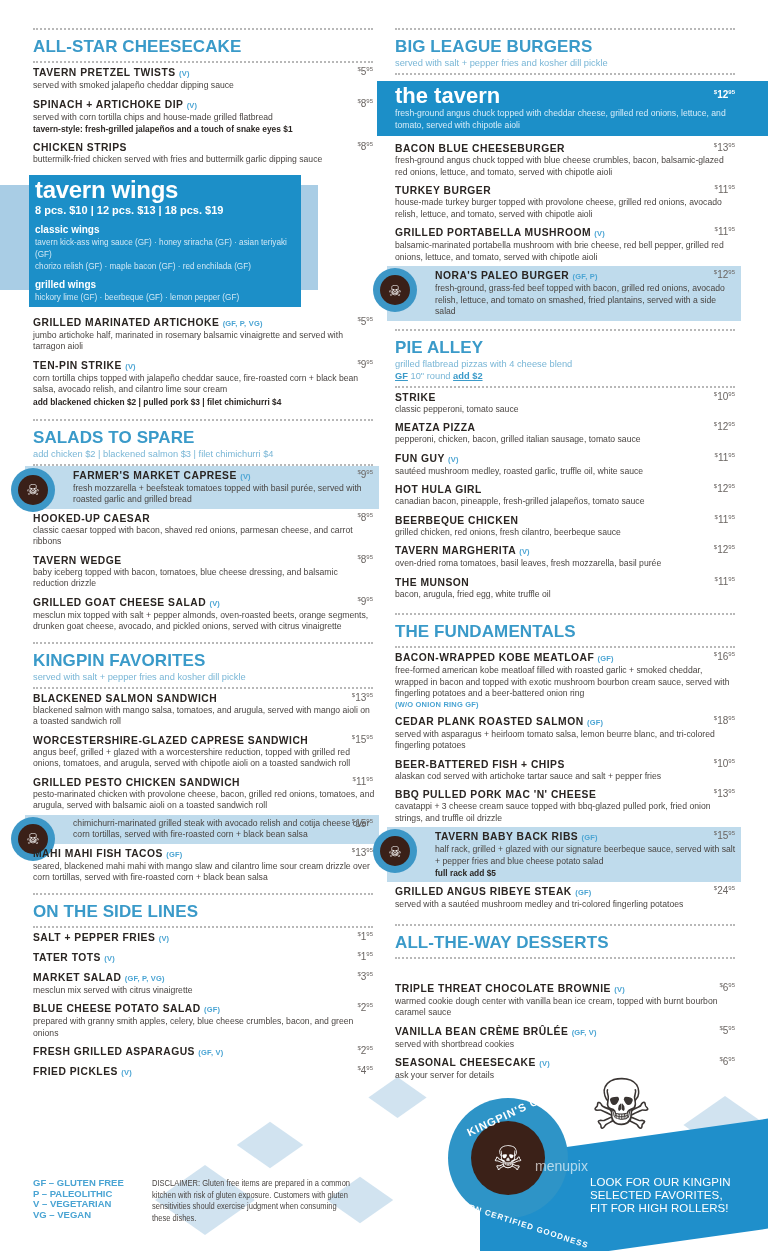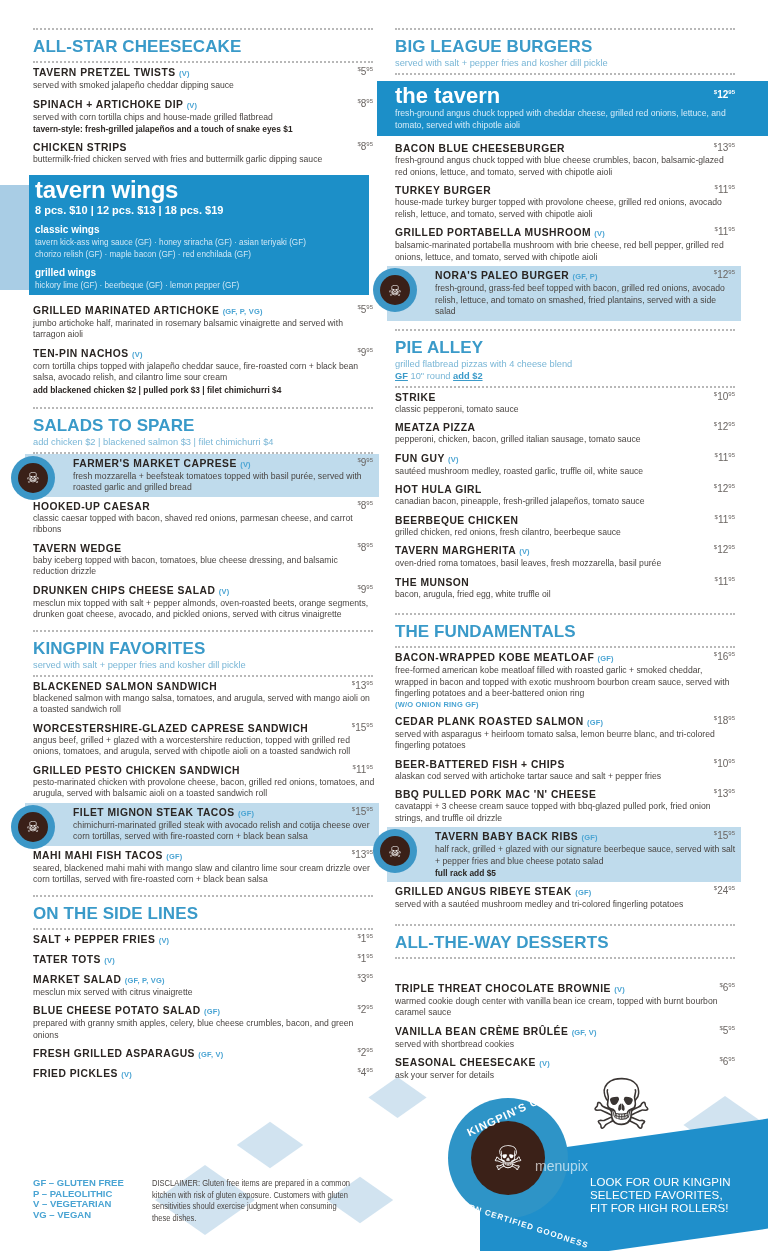--- a/index.html
+++ b/index.html
@@ -27,21 +27,21 @@
   .price sup { font-size: 6px; vertical-align: 4px; }
   .price .cur { font-size: 6px; vertical-align: 4px; }
 
   .kc { background: #bfdbec; margin-left: -8px; margin-right: -6px; padding-left: 48px; padding-right: 6px; position: relative; }
   .kc .price { right: 6px; }
   .kc-badge { position: absolute; left: -14px; top: 2px; width: 44px; height: 44px; border-radius: 50%; background: #3c97c7; display: flex; align-items: center; justify-content: center; }
   .kc-badge .inner { width: 30px; height: 30px; border-radius: 50%; background: #3a2018; color: #fff; font-size: 15px; display: flex; align-items: center; justify-content: center; line-height: 1; }
 
   .wings { position: relative; margin-left: -33px; margin-right: -10px; margin-top: 6px; margin-bottom: 6px; }
   .wings-back { position: absolute; left: 0; top: 10px; width: 318px; height: 105px; background: #a9cde5; }
-  .wings-box { position: relative; margin-left: 29px; width: 340px; background: #1c8fc8; color: #fff; padding: 2px 6px 4px 6px; }
+  .wings-box { position: relative; margin-left: 29px; width: 272px; background: #1c8fc8; color: #fff; padding: 2px 6px 4px 6px; }
   .wings-title { font-weight: bold; font-size: 24px; line-height: 26px; letter-spacing: -.3px; }
   .wings-prices { font-weight: bold; font-size: 11px; line-height: 14px; }
   .wings-sub { font-weight: bold; font-size: 10px; line-height: 12px; margin-top: 7px; }
   .wings-line { font-family: "Liberation Sans Narrow", "Liberation Sans", sans-serif; font-size: 8.8px; line-height: 12px; color: #cfe7f5; transform: scaleX(.93); transform-origin: left; width: 108%; }
 
   .tavern { position: relative; background: #1c8fc8; margin-left: -18px; margin-right: -40px; padding: 3px 40px 5px 18px; color: #fff; margin-top: 6px; }
   .tavern-title { font-weight: bold; font-size: 22px; line-height: 24px; }
   .tavern-desc { font-family: "Liberation Sans Narrow", "Liberation Sans", sans-serif; font-size: 9.3px; line-height: 11.5px; color: #d6ecf8; transform: scaleX(.93); transform-origin: left; width: 108%; }
   .tavern .price { color: #fff; right: 40px; top: 8px; font-weight: bold; }
 
@@ -104,21 +104,21 @@
       <div class="wings-line">hickory lime (GF) · beerbeque (GF) · lemon pepper (GF)</div>
     </div>
   </div>
 
   <div class="item">
     <div class="item-name"><span>GRILLED MARINATED ARTICHOKE</span> <span class="tag">(GF, P, VG)</span></div>
     <div class="item-desc">jumbo artichoke half, marinated in rosemary balsamic vinaigrette and served with tarragon aioli</div>
     <div class="price"><span class="cur">$</span><span>5</span><sup>95</sup></div>
   </div>
   <div class="item">
-    <div class="item-name"><span>TEN-PIN NACHOS</span> <span class="tag">(V)</span></div>
+    <div class="item-name"><span>TEN-PIN STRIKE</span> <span class="tag">(V)</span></div>
     <div class="item-desc">corn tortilla chips topped with jalapeño cheddar sauce, fire-roasted corn + black bean salsa, avocado relish, and cilantro lime sour cream</div>
     <div class="item-extra">add blackened chicken $2 | pulled pork $3 | filet chimichurri $4</div>
     <div class="price"><span class="cur">$</span><span>9</span><sup>95</sup></div>
   </div>
 
   <div class="dots" style="margin-top:8px"></div>
   <div class="sec-head">
     <div class="sec-title">SALADS TO SPARE</div>
     <div class="sec-sub">add chicken $2 | blackened salmon $3 | filet chimichurri $4</div>
   </div>
@@ -136,21 +136,21 @@
     <div class="item-name"><span>HOOKED-UP CAESAR</span></div>
     <div class="item-desc">classic caesar topped with bacon, shaved red onions, parmesan cheese, and carrot ribbons</div>
     <div class="price"><span class="cur">$</span><span>8</span><sup>95</sup></div>
   </div>
   <div class="item">
     <div class="item-name"><span>TAVERN WEDGE</span></div>
     <div class="item-desc">baby iceberg topped with bacon, tomatoes, blue cheese dressing, and balsamic reduction drizzle</div>
     <div class="price"><span class="cur">$</span><span>8</span><sup>95</sup></div>
   </div>
   <div class="item">
-    <div class="item-name"><span>DRUNKEN CHIPS CHEESE SALAD</span> <span class="tag">(V)</span></div>
+    <div class="item-name"><span>GRILLED GOAT CHEESE SALAD</span> <span class="tag">(V)</span></div>
     <div class="item-desc">mesclun mix topped with salt + pepper almonds, oven-roasted beets, orange segments, drunken goat cheese, avocado, and pickled onions, served with citrus vinaigrette</div>
     <div class="price"><span class="cur">$</span><span>9</span><sup>95</sup></div>
   </div>
 
   <div class="dots" style="margin-top:6px"></div>
   <div class="sec-head">
     <div class="sec-title">KINGPIN FAVORITES</div>
     <div class="sec-sub">served with salt + pepper fries and kosher dill pickle</div>
   </div>
   <div class="dots"></div>
@@ -167,21 +167,20 @@
   </div>
   <div class="item">
     <div class="item-name"><span>GRILLED PESTO CHICKEN SANDWICH</span></div>
     <div class="item-desc">pesto-marinated chicken with provolone cheese, bacon, grilled red onions, tomatoes, and arugula, served with balsamic aioli on a toasted sandwich roll</div>
     <div class="price"><span class="cur">$</span><span>11</span><sup>95</sup></div>
   </div>
   <div class="item kc">
     <div class="kc-badge">
         <div class="inner">☠</div>
       </div>
-    <div class="item-name"><span>FILET MIGNON STEAK TACOS</span> <span class="tag">(GF)</span></div>
     <div class="item-desc">chimichurri-marinated grilled steak with avocado relish and cotija cheese over corn tortillas, served with fire-roasted corn + black bean salsa</div>
     <div class="price"><span class="cur">$</span><span>15</span><sup>95</sup></div>
   </div>
   <div class="item">
     <div class="item-name"><span>MAHI MAHI FISH TACOS</span> <span class="tag">(GF)</span></div>
     <div class="item-desc">seared, blackened mahi mahi with mango slaw and cilantro lime sour cream drizzle over corn tortillas, served with fire-roasted corn + black bean salsa</div>
     <div class="price"><span class="cur">$</span><span>13</span><sup>95</sup></div>
   </div>
 
   <div class="dots" style="margin-top:6px"></div>

